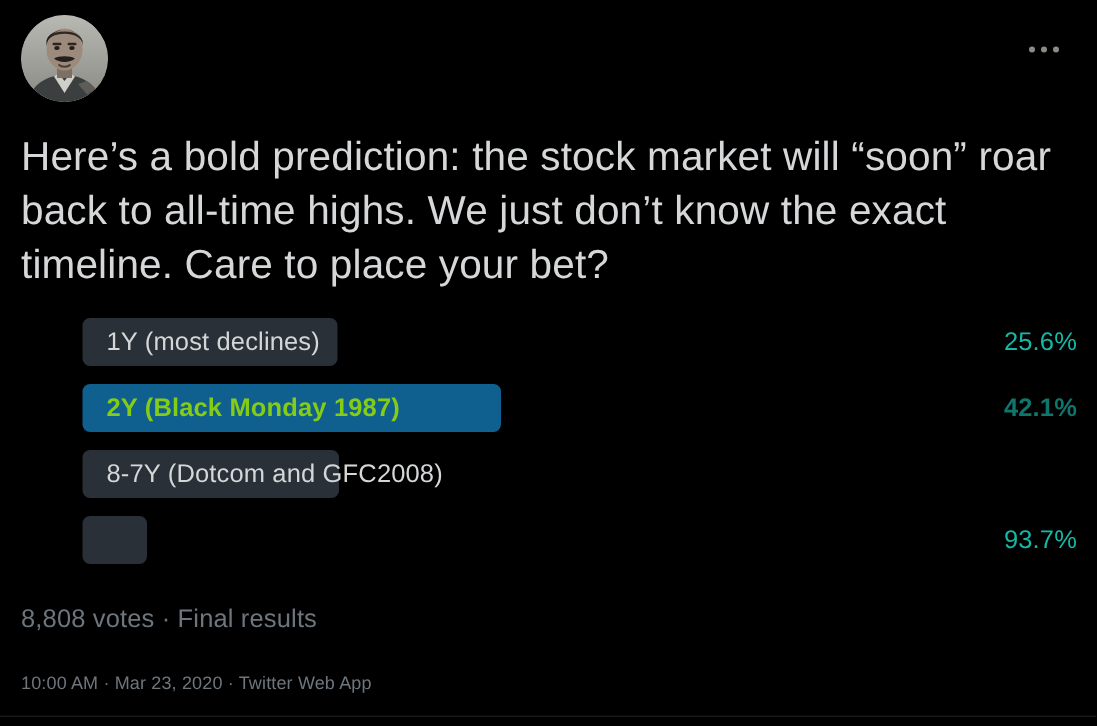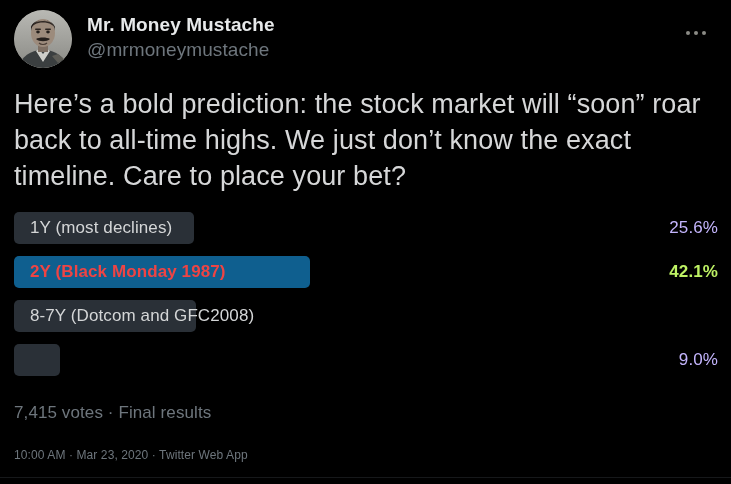--- a/index.html
+++ b/index.html
@@ -97,20 +97,21 @@
   .poll {
     position: absolute;
     left: 14px;
     top: 212px;
     width: 704px;
   }
   .poll-row {
     position: relative;
     height: 32px;
     margin-bottom: 12px;
+    margin-left: 41px;
   }
   .poll-bar {
     position: absolute;
     left: 0;
     top: 0;
     height: 32px;
     border-radius: 5px;
     background: #2a3037;
   }
   .poll-row.winner .poll-bar {
@@ -121,35 +122,35 @@
     left: 16px;
     top: 0;
     height: 32px;
     line-height: 32px;
     font-size: 17px;
     color: #d4d6d7;
     white-space: nowrap;
     letter-spacing: 0.1px;
   }
   .poll-row.winner .poll-label {
-    color: #ef4444;
+    color: #84cc16;
     font-weight: bold;
   }
   .poll-pct {
     position: absolute;
     right: 0;
     top: 0;
     height: 32px;
     line-height: 32px;
     font-size: 17px;
-    color: #c4b5fd;
+    color: #14b8a6;
     letter-spacing: 0.1px;
   }
   .poll-row.winner .poll-pct {
-    color: #bef264;
+    color: #0f766e;
     font-weight: bold;
   }
 
   
   .poll-meta {
     position: absolute;
     left: 14px;
     top: 403px;
     font-size: 17px;
     color: #6e767d;
@@ -211,24 +212,20 @@
 
           <path d="M22 29 C25 27 33 27 36 29 C33 32 25 32 22 29 Z" fill="#241f1c"></path>
 
           <path d="M25 33 C27 35 31 35 33 33" stroke="#4a3d35" stroke-width="1.2" fill="none"></path>
 
           <path d="M38 46 L44 44 L50 49 L44 53 Z" fill="#6c6a60" opacity="0.7"></path>
         </g>
       </svg>
     </div>
 
-    <div class="identity">
-      <div class="display-name">Mr. Money Mustache</div>
-      <div class="handle">@mrmoneymustache</div>
-    </div>
 
     <div class="more-menu">
       <span></span>
       <span></span>
       <span></span>
     </div>
   </div>
 
   <div class="tweet-text">Here’s a bold prediction: the stock market will “soon” roar back to all-time highs. We just don’t know the exact timeline. Care to place your bet?</div>
 
@@ -246,22 +243,22 @@
       <div class="poll-pct">42.1%</div>
     </div>
 
     <div class="poll-row">
       <div class="poll-bar" style="width:25.8%"></div>
       <div class="poll-label">8-7Y (Dotcom and GFC2008)</div>
     </div>
 
     <div class="poll-row">
       <div class="poll-bar" style="width:6.5%"></div>
-      <div class="poll-pct">9.0%</div>
+      <div class="poll-pct">93.7%</div>
     </div>
 
   </div>
 
-  <div class="poll-meta">7,415 votes · Final results</div>
+  <div class="poll-meta">8,808 votes · Final results</div>
   <div class="timestamp">10:00 AM · Mar 23, 2020 · Twitter Web App</div>
   <div class="bottom-divider"></div>
 
 </div>
 
 </body></html>

